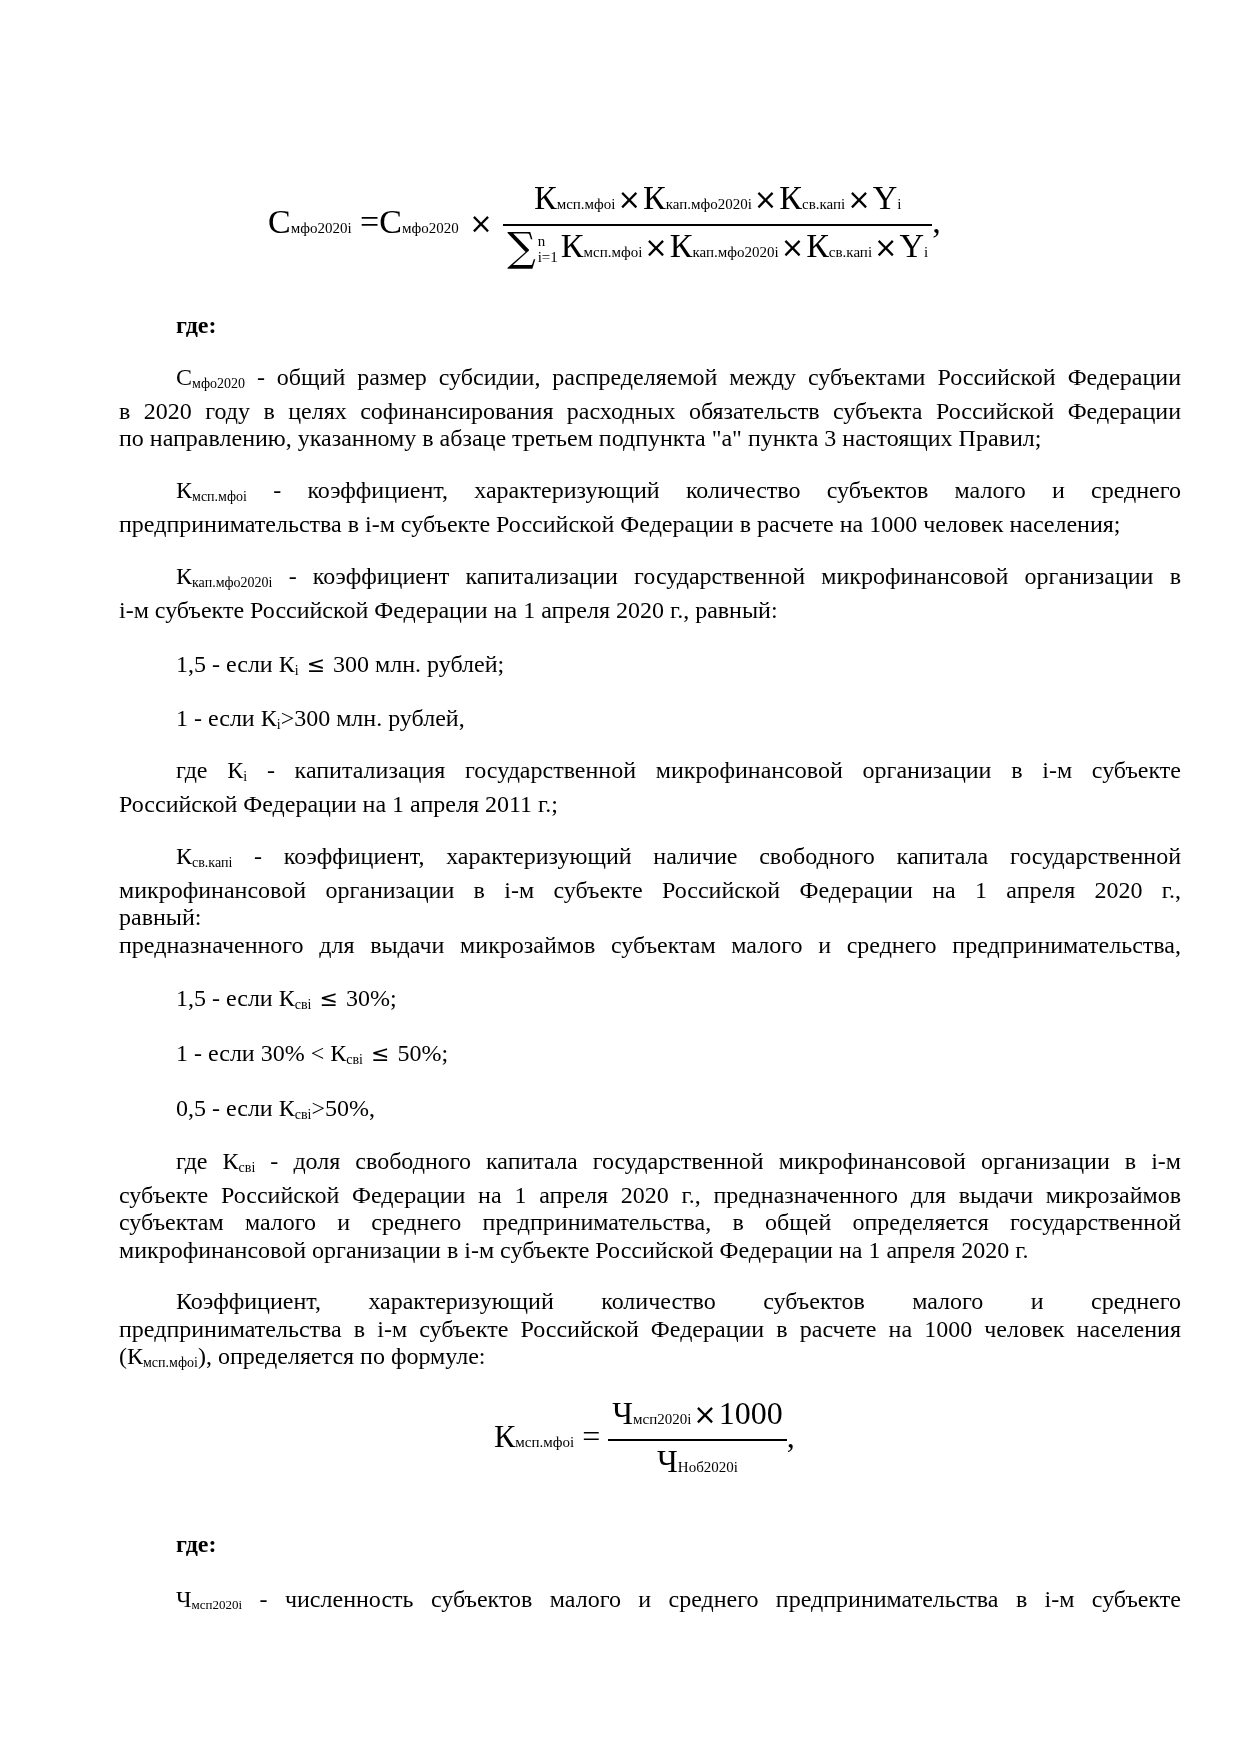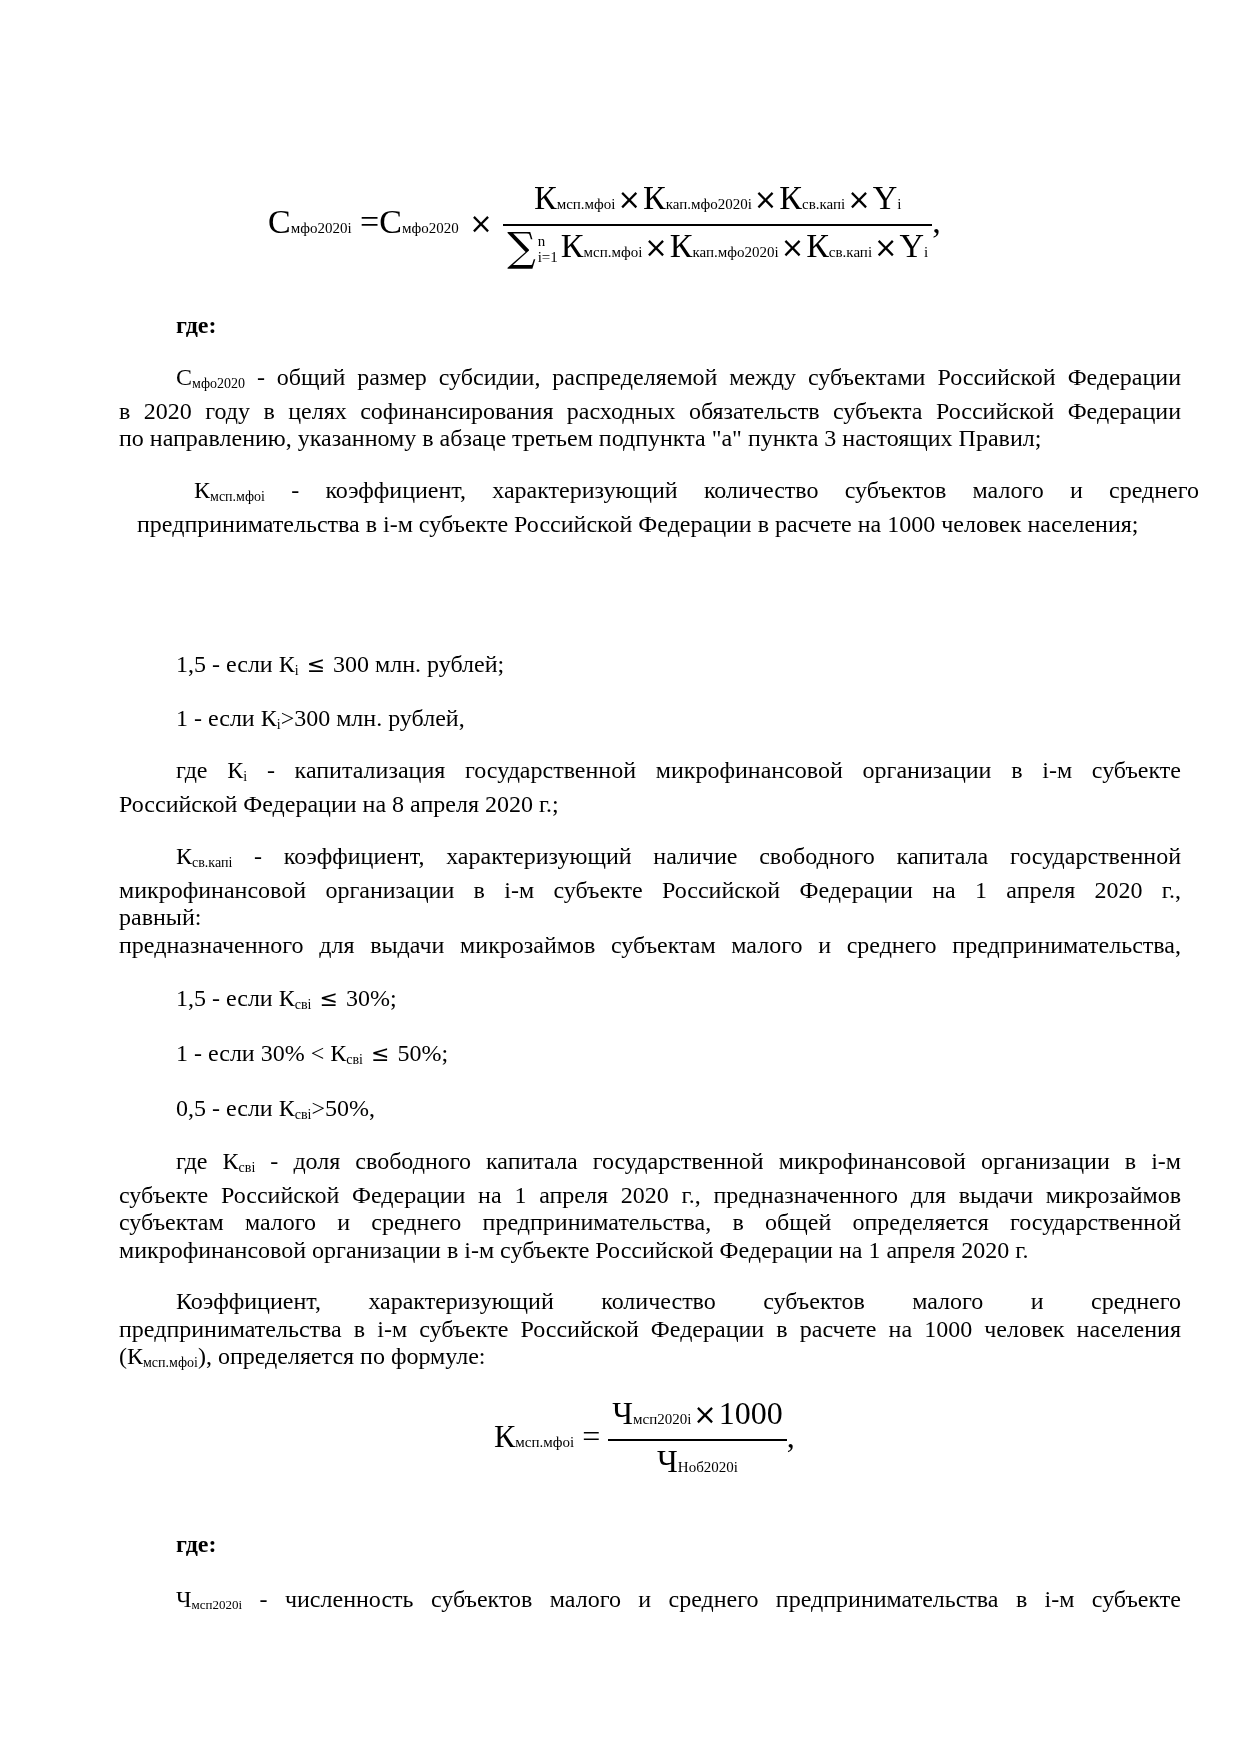--- a/index.html
+++ b/index.html
@@ -48,36 +48,40 @@
   </div>
 
   <div class="abs txt" style="left:176px; top:299px;">где:</div>
 
   <div class="para" style="top:352px;">
     <span class="ln first"><span>С</span><span class="sub">мфо2020</span><span> - общий размер субсидии, распределяемой между субъектами Российской Федерации</span></span>
     <span class="ln">в 2020 году в целях софинансирования расходных обязательств субъекта Российской Федерации</span>
     <span class="ln last">по направлению, указанному в абзаце третьем подпункта "а" пункта 3 настоящих Правил;</span>
   </div>
 
-  <div class="para" style="top:465px;margin-left:18px;">
+  <div class="para" style="top:465px;">
     <span class="ln first"><span>К</span><span class="sub">мсп.мфоi</span><span> - коэффициент, характеризующий количество субъектов малого и среднего</span></span>
     <span class="ln last">предпринимательства в i-м субъекте Российской Федерации в расчете на 1000 человек населения;</span>
   </div>
 
+  <div class="para" style="top:551px;">
+    <span class="ln first"><span>К</span><span class="sub">кап.мфо2020i</span><span> - коэффициент капитализации государственной микрофинансовой организации в</span></span>
+    <span class="ln last">i-м субъекте Российской Федерации на 1 апреля 2020 г., равный:</span>
+  </div>
 
   <div class="indent-line" style="top:638px;">
     <span>1,5 - если К</span><span class="sub">i</span><span class="le">≤</span><span>300 млн. рублей;</span>
   </div>
   <div class="indent-line" style="top:692px;">
     <span>1 - если К</span><span class="sub">i</span><span>&gt;</span><span>300 млн. рублей,</span>
   </div>
 
   <div class="para" style="top:745px;">
     <span class="ln first"><span>где К</span><span class="sub">i</span><span> - капитализация государственной микрофинансовой организации в i-м субъекте</span></span>
-    <span class="ln last">Российской Федерации на 8 апреля 2020 г.;</span>
+    <span class="ln last">Российской Федерации на 1 апреля 2011 г.;</span>
   </div>
 
   <div class="para" style="top:831px;">
     <span class="ln first"><span>К</span><span class="sub">св.капi</span><span> - коэффициент, характеризующий наличие свободного капитала государственной</span></span>
     <span class="ln">микрофинансовой организации в i-м субъекте Российской Федерации на 1 апреля 2020 г.,</span>
     <span class="ln last">равный:</span>
     <span class="ln">предназначенного для выдачи микрозаймов субъектам малого и среднего предпринимательства,</span>
   </div>
 
   <div class="indent-line" style="top:972px;text-align:right;">

